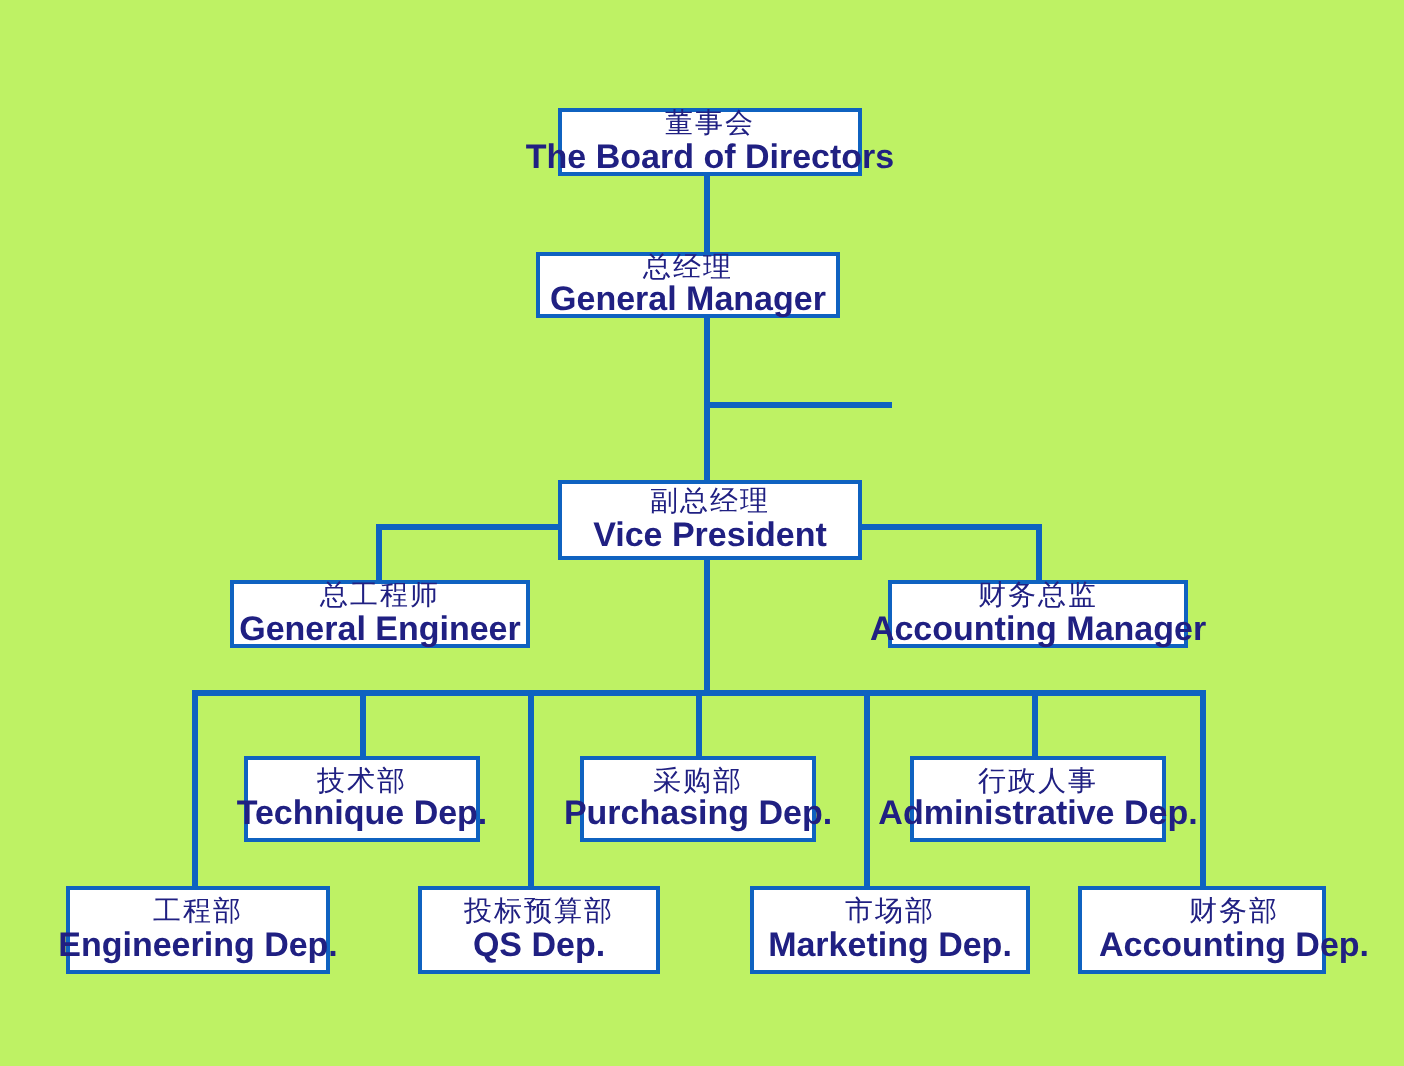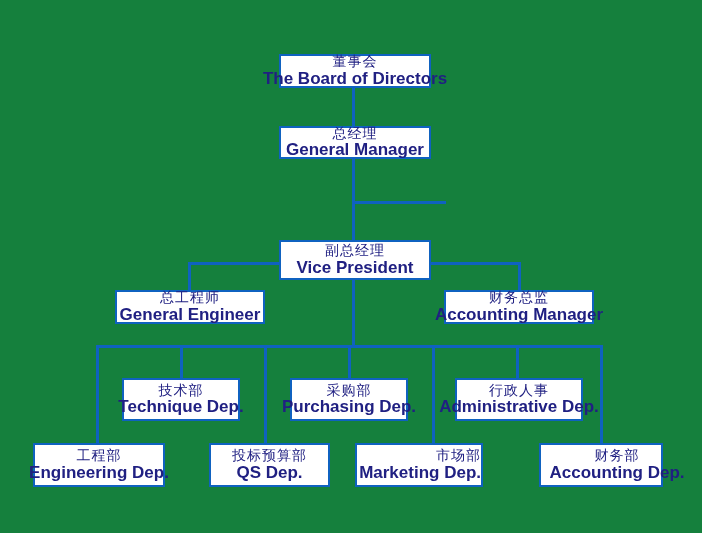--- a/index.html
+++ b/index.html
@@ -10,21 +10,21 @@
     width: 702px;
     height: 533px;
     background: #ffffff;
     font-family: "Liberation Sans", sans-serif;
     overflow: hidden;
   }
   #chart-canvas {
     position: relative;
     width: 702px;
     height: 533px;
-    background: #15803d;
+    background: #bef264;
   }
   .conn {
     position: absolute;
     background: #0f62c0;
   }
   .node {
     position: absolute;
     box-sizing: border-box;
     border: 2px solid #0f62c0;
     background: #ffffff;
@@ -77,21 +77,21 @@
   <div class="conn" style="left:96px;  top:345px; width:3px;  height:98px;"></div>
   <div class="conn" style="left:264px; top:345px; width:3px;  height:98px;"></div>
   <div class="conn" style="left:432px; top:345px; width:3px;  height:98px;"></div>
   <div class="conn" style="left:600px; top:345px; width:3px;  height:98px;"></div>
 
   <div class="node" style="left:279px; top:54px;  width:152px; height:34px;">
     <span class="cn">董事会</span>
     <span class="en">The Board of Directors</span>
   </div>
 
-  <div class="node" style="left:279px; top:126px; width:152px; height:33px;">
+  <div class="node" style="left:268px; top:126px; width:152px; height:33px;">
     <span class="cn">总经理</span>
     <span class="en">General Manager</span>
   </div>
 
 
   <div class="node" style="left:279px; top:240px; width:152px; height:40px;">
     <span class="cn">副总经理</span>
     <span class="en">Vice President</span>
   </div>
 
@@ -123,21 +123,21 @@
   <div class="node" style="left:33px;  top:443px; width:132px; height:44px;text-align:right;">
     <span class="cn">工程部</span>
     <span class="en">Engineering Dep.</span>
   </div>
 
   <div class="node" style="left:209px; top:443px; width:121px; height:44px;">
     <span class="cn">投标预算部</span>
     <span class="en">QS Dep.</span>
   </div>
 
-  <div class="node" style="left:355px; top:443px; width:128px; height:44px;align-items:flex-end;">
+  <div class="node" style="left:375px; top:443px; width:140px; height:44px;">
     <span class="cn">市场部</span>
     <span class="en">Marketing Dep.</span>
   </div>
 
   <div class="node" style="left:539px; top:443px; width:124px; height:44px;padding-left:32px;">
     <span class="cn">财务部</span>
     <span class="en">Accounting Dep.</span>
   </div>
 
 </div>

